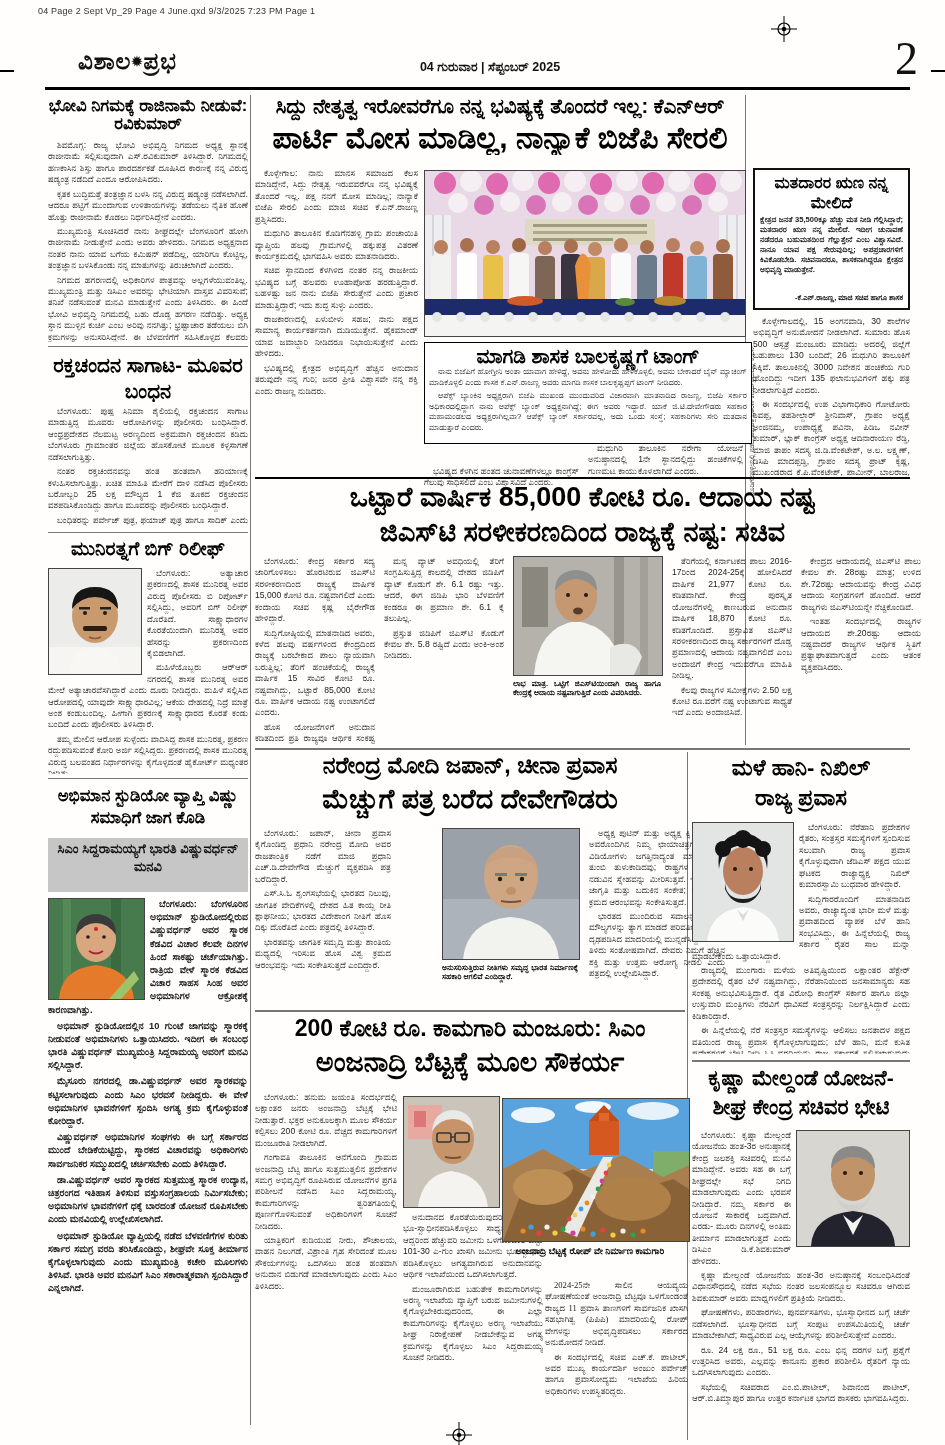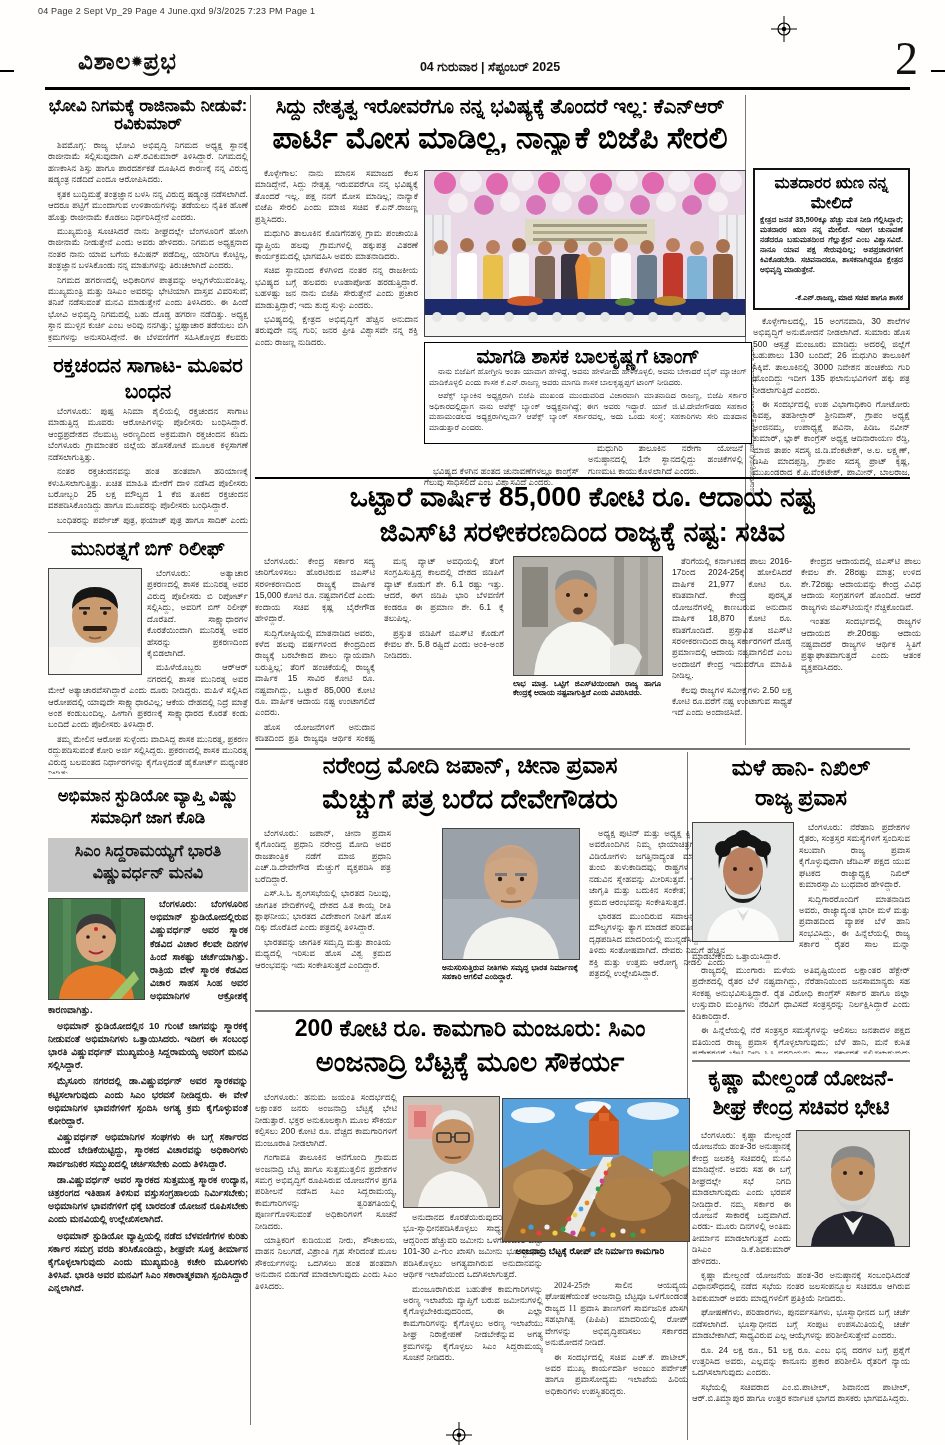--- a/index.html
+++ b/index.html
@@ -95,21 +95,21 @@
         <path d="M40 68 Q46 71 52 68" stroke="#8a5a3a" stroke-width="1.5" fill="none"></path>
       </svg>
     </span>
     <p>ಬೆಂಗಳೂರು: ಅತ್ಯಾಚಾರ ಪ್ರಕರಣದಲ್ಲಿ ಶಾಸಕ ಮುನಿರತ್ನ ಅವರ ವಿರುದ್ಧ ಪೊಲೀಸರು ಬಿ ರಿಪೋರ್ಟ್ ಸಲ್ಲಿಸಿದ್ದು, ಅವರಿಗೆ ಬಿಗ್ ರಿಲೀಫ್ ದೊರೆತಿದೆ. ಸಾಕ್ಷ್ಯಾಧಾರಗಳ ಕೊರತೆಯಿಂದಾಗಿ ಮುನಿರತ್ನ ಅವರ ಹೆಸರನ್ನು ಪ್ರಕರಣದಿಂದ ಕೈಬಿಡಲಾಗಿದೆ.</p>
     <p>ಮಹಿಳೆಯೊಬ್ಬರು ಆರ್‌ಆರ್ ನಗರದಲ್ಲಿ ಶಾಸಕ ಮುನಿರತ್ನ ಅವರ ಮೇಲೆ ಅತ್ಯಾಚಾರವೆಸಗಿದ್ದಾರೆ ಎಂದು ದೂರು ನೀಡಿದ್ದರು. ಮಹಿಳೆ ಸಲ್ಲಿಸಿದ ಆರೋಪದಲ್ಲಿ ಯಾವುದೇ ಸಾಕ್ಷ್ಯಾಧಾರವಿಲ್ಲ; ಆಕೆಯ ದೇಹದಲ್ಲಿ ನಿದ್ರೆ ಮಾತ್ರೆ ಅಂಶ ಕಂಡುಬಂದಿಲ್ಲ. ಹೀಗಾಗಿ ಪ್ರಕರಣಕ್ಕೆ ಸಾಕ್ಷ್ಯಾಧಾರದ ಕೊರತೆ ಕಂಡು ಬಂದಿದೆ ಎಂದು ಪೊಲೀಸರು ತಿಳಿಸಿದ್ದಾರೆ.</p>
     <p>ತಮ್ಮ ಮೇಲಿನ ಆರೋಪ ಸುಳ್ಳೆಂದು ವಾದಿಸಿದ್ದ ಶಾಸಕ ಮುನಿರತ್ನ, ಪ್ರಕರಣ ರದ್ದುಪಡಿಸುವಂತೆ ಕೋರಿ ಅರ್ಜಿ ಸಲ್ಲಿಸಿದ್ದರು. ಪ್ರಕರಣದಲ್ಲಿ ಶಾಸಕ ಮುನಿರತ್ನ ವಿರುದ್ಧ ಬಲವಂತದ ನಿರ್ಧಾರಗಳನ್ನು ಕೈಗೊಳ್ಳದಂತೆ ಹೈಕೋರ್ಟ್ ಮಧ್ಯಂತರ ನೀಡಿತ್ತು.</p>
   </div>
   <div class="abs thinrule" style="left:48px;top:778px;width:200px;height:1px;"></div>
 
   <div class="abs hl" style="left:48px;top:784px;width:200px;font-size:16.5px;line-height:1.35;">ಅಭಿಮಾನ ಸ್ಟುಡಿಯೋ ವ್ಯಾಪ್ತಿ ವಿಷ್ಣು ಸಮಾಧಿಗೆ ಜಾಗ ಕೊಡಿ</div>
-  <div class="abs graybox" style="left:48px;top:838px;width:200px;height:52px;font-size:16px;line-height:1.35;padding-top:2px;">ಸಿಎಂ ಸಿದ್ದರಾಮಯ್ಯಗೆ ಭಾರತಿ ವಿಷ್ಣುವರ್ಧನ್ ಮನವಿ</div>
+  <div class="abs graybox" style="left:48px;top:838px;width:200px;height:52px;font-size:13px;line-height:1.35;padding-top:2px;">ಸಿಎಂ ಸಿದ್ದರಾಮಯ್ಯಗೆ ಭಾರತಿ ವಿಷ್ಣುವರ್ಧನ್ ಮನವಿ</div>
   <div class="abs bt" style="left:48px;top:898px;width:200px;height:524px;font-size:9.3px;line-height:1.42;font-weight:bold;">
     <span class="photo float-l" style="width:95px;height:100px;">
       <svg viewBox="0 0 95 100" preserveAspectRatio="none">
         <rect width="95" height="100" fill="#477a4c"></rect>
         <rect x="62" width="10" height="100" fill="#3a6a40"></rect>
           <rect x="14" width="8" height="100" fill="#538a58"></rect>
         <path d="M10 100 Q12 70 47 66 Q82 70 85 100 Z" fill="#e57a2a"></path>
         <path d="M60 100 L85 72 L90 80 L72 100 Z" fill="#9ec46a"></path>
         <ellipse cx="47" cy="40" rx="20" ry="23" fill="#d8a67f"></ellipse>
         <path d="M27 36 Q27 16 47 15 Q67 16 67 36 Q59 24 47 24 Q35 24 27 36Z" fill="#3a3a3a"></path>
@@ -126,20 +126,21 @@
     <p>ಡಾ.ವಿಷ್ಣುವರ್ಧನ್ ಅವರ ಸ್ಮಾರಕದ ಸುತ್ತಮುತ್ತ ಸ್ಮಾರಕ ಉದ್ಯಾನ, ಚಿತ್ರರಂಗದ ಇತಿಹಾಸ ತಿಳಿಸುವ ವಸ್ತುಸಂಗ್ರಹಾಲಯ ನಿರ್ಮಿಸಬೇಕು; ಅಭಿಮಾನಿಗಳ ಭಾವನೆಗಳಿಗೆ ಧಕ್ಕೆ ಬಾರದಂತೆ ಯೋಜನೆ ರೂಪಿಸಬೇಕು ಎಂದು ಮನವಿಯಲ್ಲಿ ಉಲ್ಲೇಖಿಸಲಾಗಿದೆ.</p>
     <p>ಅಭಿಮಾನ್ ಸ್ಟುಡಿಯೋ ವ್ಯಾಪ್ತಿಯಲ್ಲಿ ನಡೆದ ಬೆಳವಣಿಗೆಗಳ ಕುರಿತು ಸರ್ಕಾರ ಸಮಗ್ರ ವರದಿ ತರಿಸಿಕೊಂಡಿದ್ದು, ಶೀಘ್ರವೇ ಸೂಕ್ತ ತೀರ್ಮಾನ ಕೈಗೊಳ್ಳಲಾಗುವುದು ಎಂದು ಮುಖ್ಯಮಂತ್ರಿ ಕಚೇರಿ ಮೂಲಗಳು ತಿಳಿಸಿವೆ. ಭಾರತಿ ಅವರ ಮನವಿಗೆ ಸಿಎಂ ಸಕಾರಾತ್ಮಕವಾಗಿ ಸ್ಪಂದಿಸಿದ್ದಾರೆ ಎನ್ನಲಾಗಿದೆ.</p>
   </div>
 
   <div class="abs hl" style="left:255px;top:95px;width:490px;font-size:20px;">ಸಿದ್ದು ನೇತೃತ್ವ ಇರೋವರೆಗೂ ನನ್ನ ಭವಿಷ್ಯಕ್ಕೆ ತೊಂದರೆ ಇಲ್ಲ: ಕೆಎನ್‌ಆರ್</div>
   <div class="abs hl" style="left:255px;top:121px;width:490px;font-size:30px;white-space:nowrap;overflow:hidden;">ಪಾರ್ಟಿ ಮೋಸ ಮಾಡಿಲ್ಲ, ನಾನ್ಯಾಕೆ ಬಿಜೆಪಿ ಸೇರಲಿ</div>
   <div class="abs bt" style="left:255px;top:168px;width:163px;height:306px;">
     <p>ಕೊಳ್ಳೇಗಾಲ: ನಾನು ಮಾನಸ ಸಮಾಜದ ಕೆಲಸ ಮಾಡಿದ್ದೇನೆ, ಸಿದ್ದು ನೇತೃತ್ವ ಇರುವವರೆಗೂ ನನ್ನ ಭವಿಷ್ಯಕ್ಕೆ ತೊಂದರೆ ಇಲ್ಲ. ಪಕ್ಷ ನನಗೆ ಮೋಸ ಮಾಡಿಲ್ಲ; ನಾನ್ಯಾಕೆ ಬಿಜೆಪಿ ಸೇರಲಿ ಎಂದು ಮಾಜಿ ಸಚಿವ ಕೆ.ಎನ್.ರಾಜಣ್ಣ ಪ್ರಶ್ನಿಸಿದರು.</p>
     <p>ಮಧುಗಿರಿ ತಾಲೂಕಿನ ಕೊಡಿಗೆನಹಳ್ಳಿ ಗ್ರಾಮ ಪಂಚಾಯಿತಿ ವ್ಯಾಪ್ತಿಯ ಹಲವು ಗ್ರಾಮಗಳಲ್ಲಿ ಹಕ್ಕುಪತ್ರ ವಿತರಣೆ ಕಾರ್ಯಕ್ರಮದಲ್ಲಿ ಭಾಗವಹಿಸಿ ಅವರು ಮಾತನಾಡಿದರು.</p>
     <p>ಸಚಿವ ಸ್ಥಾನದಿಂದ ಕೆಳಗಿಳಿದ ನಂತರ ನನ್ನ ರಾಜಕೀಯ ಭವಿಷ್ಯದ ಬಗ್ಗೆ ಹಲವರು ಊಹಾಪೋಹ ಹರಡುತ್ತಿದ್ದಾರೆ. ಬಹಳಷ್ಟು ಜನ ನಾನು ಬಿಜೆಪಿ ಸೇರುತ್ತೇನೆ ಎಂದು ಪ್ರಚಾರ ಮಾಡುತ್ತಿದ್ದಾರೆ; ಇದು ಶುದ್ಧ ಸುಳ್ಳು ಎಂದರು.</p>
+    <p>ರಾಜಕಾರಣದಲ್ಲಿ ಏಳುಬೀಳು ಸಹಜ; ನಾನು ಪಕ್ಷದ ಸಾಮಾನ್ಯ ಕಾರ್ಯಕರ್ತನಾಗಿ ದುಡಿಯುತ್ತೇನೆ. ಹೈಕಮಾಂಡ್ ಯಾವ ಜವಾಬ್ದಾರಿ ನೀಡಿದರೂ ನಿಭಾಯಿಸುತ್ತೇನೆ ಎಂದು ಹೇಳಿದರು.</p>
     <p>ಭವಿಷ್ಯದಲ್ಲಿ ಕ್ಷೇತ್ರದ ಅಭಿವೃದ್ಧಿಗೆ ಹೆಚ್ಚಿನ ಅನುದಾನ ತರುವುದೇ ನನ್ನ ಗುರಿ; ಜನರ ಪ್ರೀತಿ ವಿಶ್ವಾಸವೇ ನನ್ನ ಶಕ್ತಿ ಎಂದು ರಾಜಣ್ಣ ನುಡಿದರು.</p>
   </div>
 
   <div class="abs photo" style="left:424px;top:170px;width:320px;height:165px;">
     <svg viewBox="0 0 320 165" preserveAspectRatio="none">
       <rect width="320" height="165" fill="#e9d9e6"></rect>
       <g>
         <circle cx="20" cy="12" r="11" fill="#e06ab0"></circle>
           <circle cx="46" cy="10" r="11" fill="#f5eef2"></circle>
           <circle cx="72" cy="13" r="11" fill="#e06ab0"></circle>

